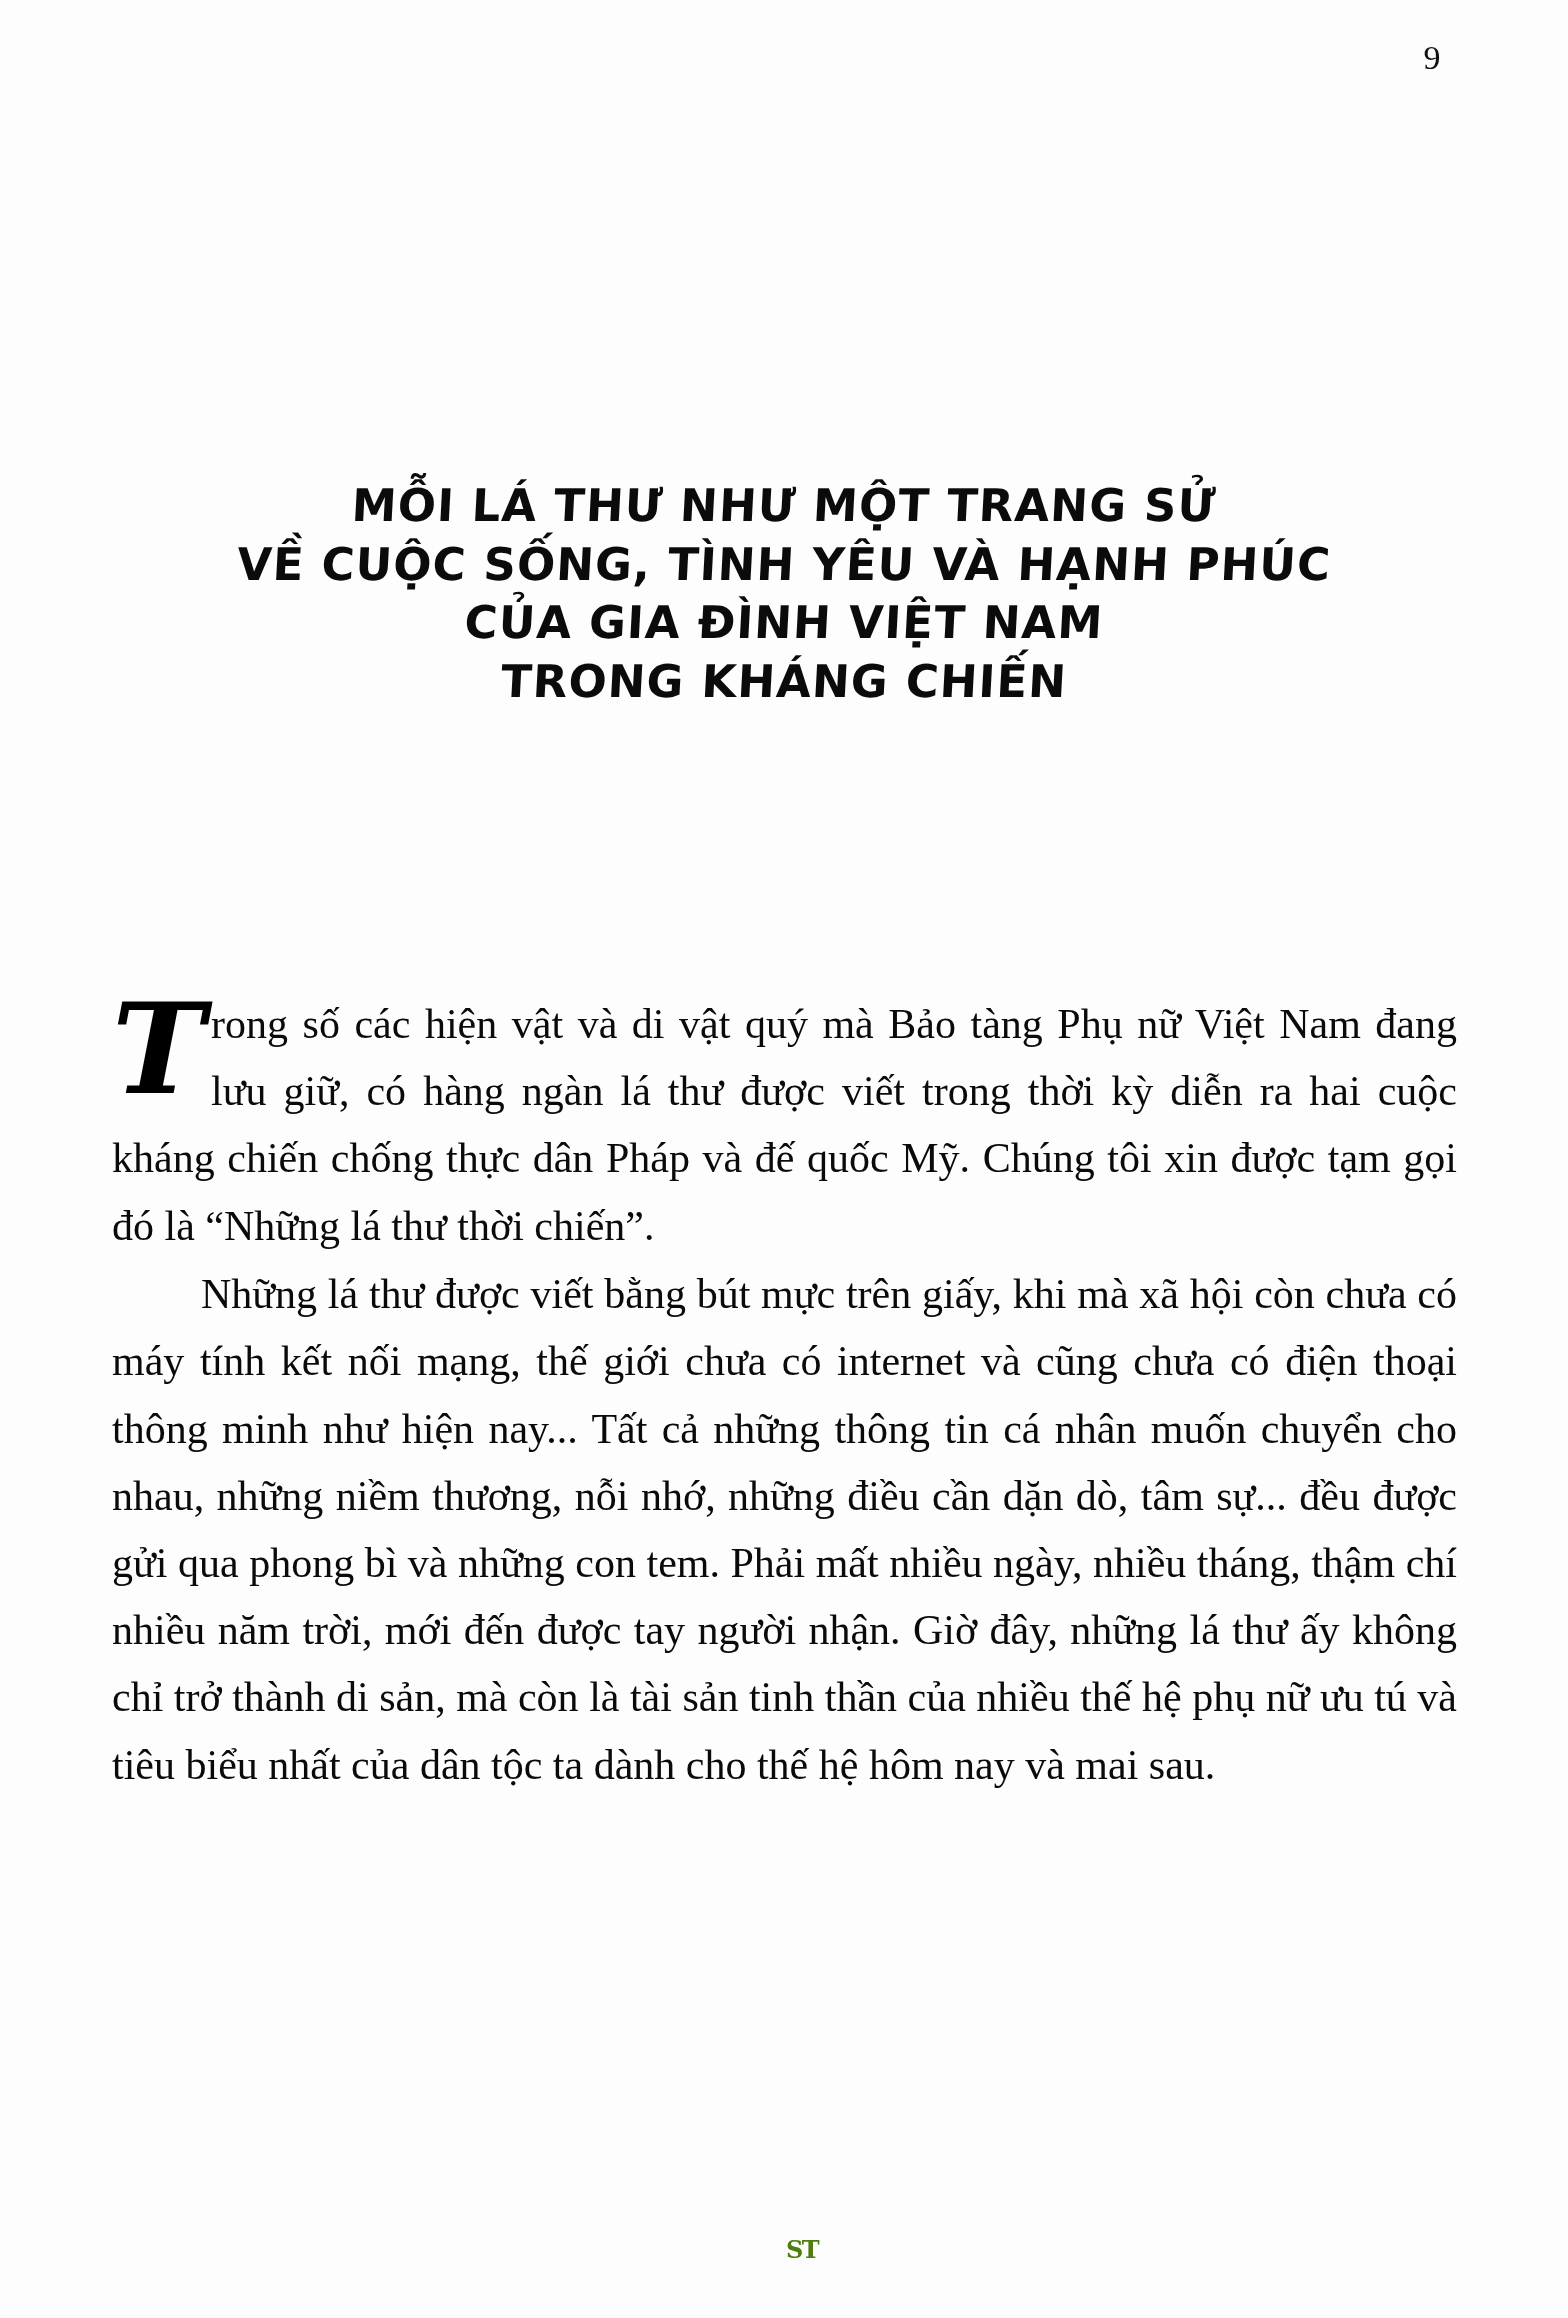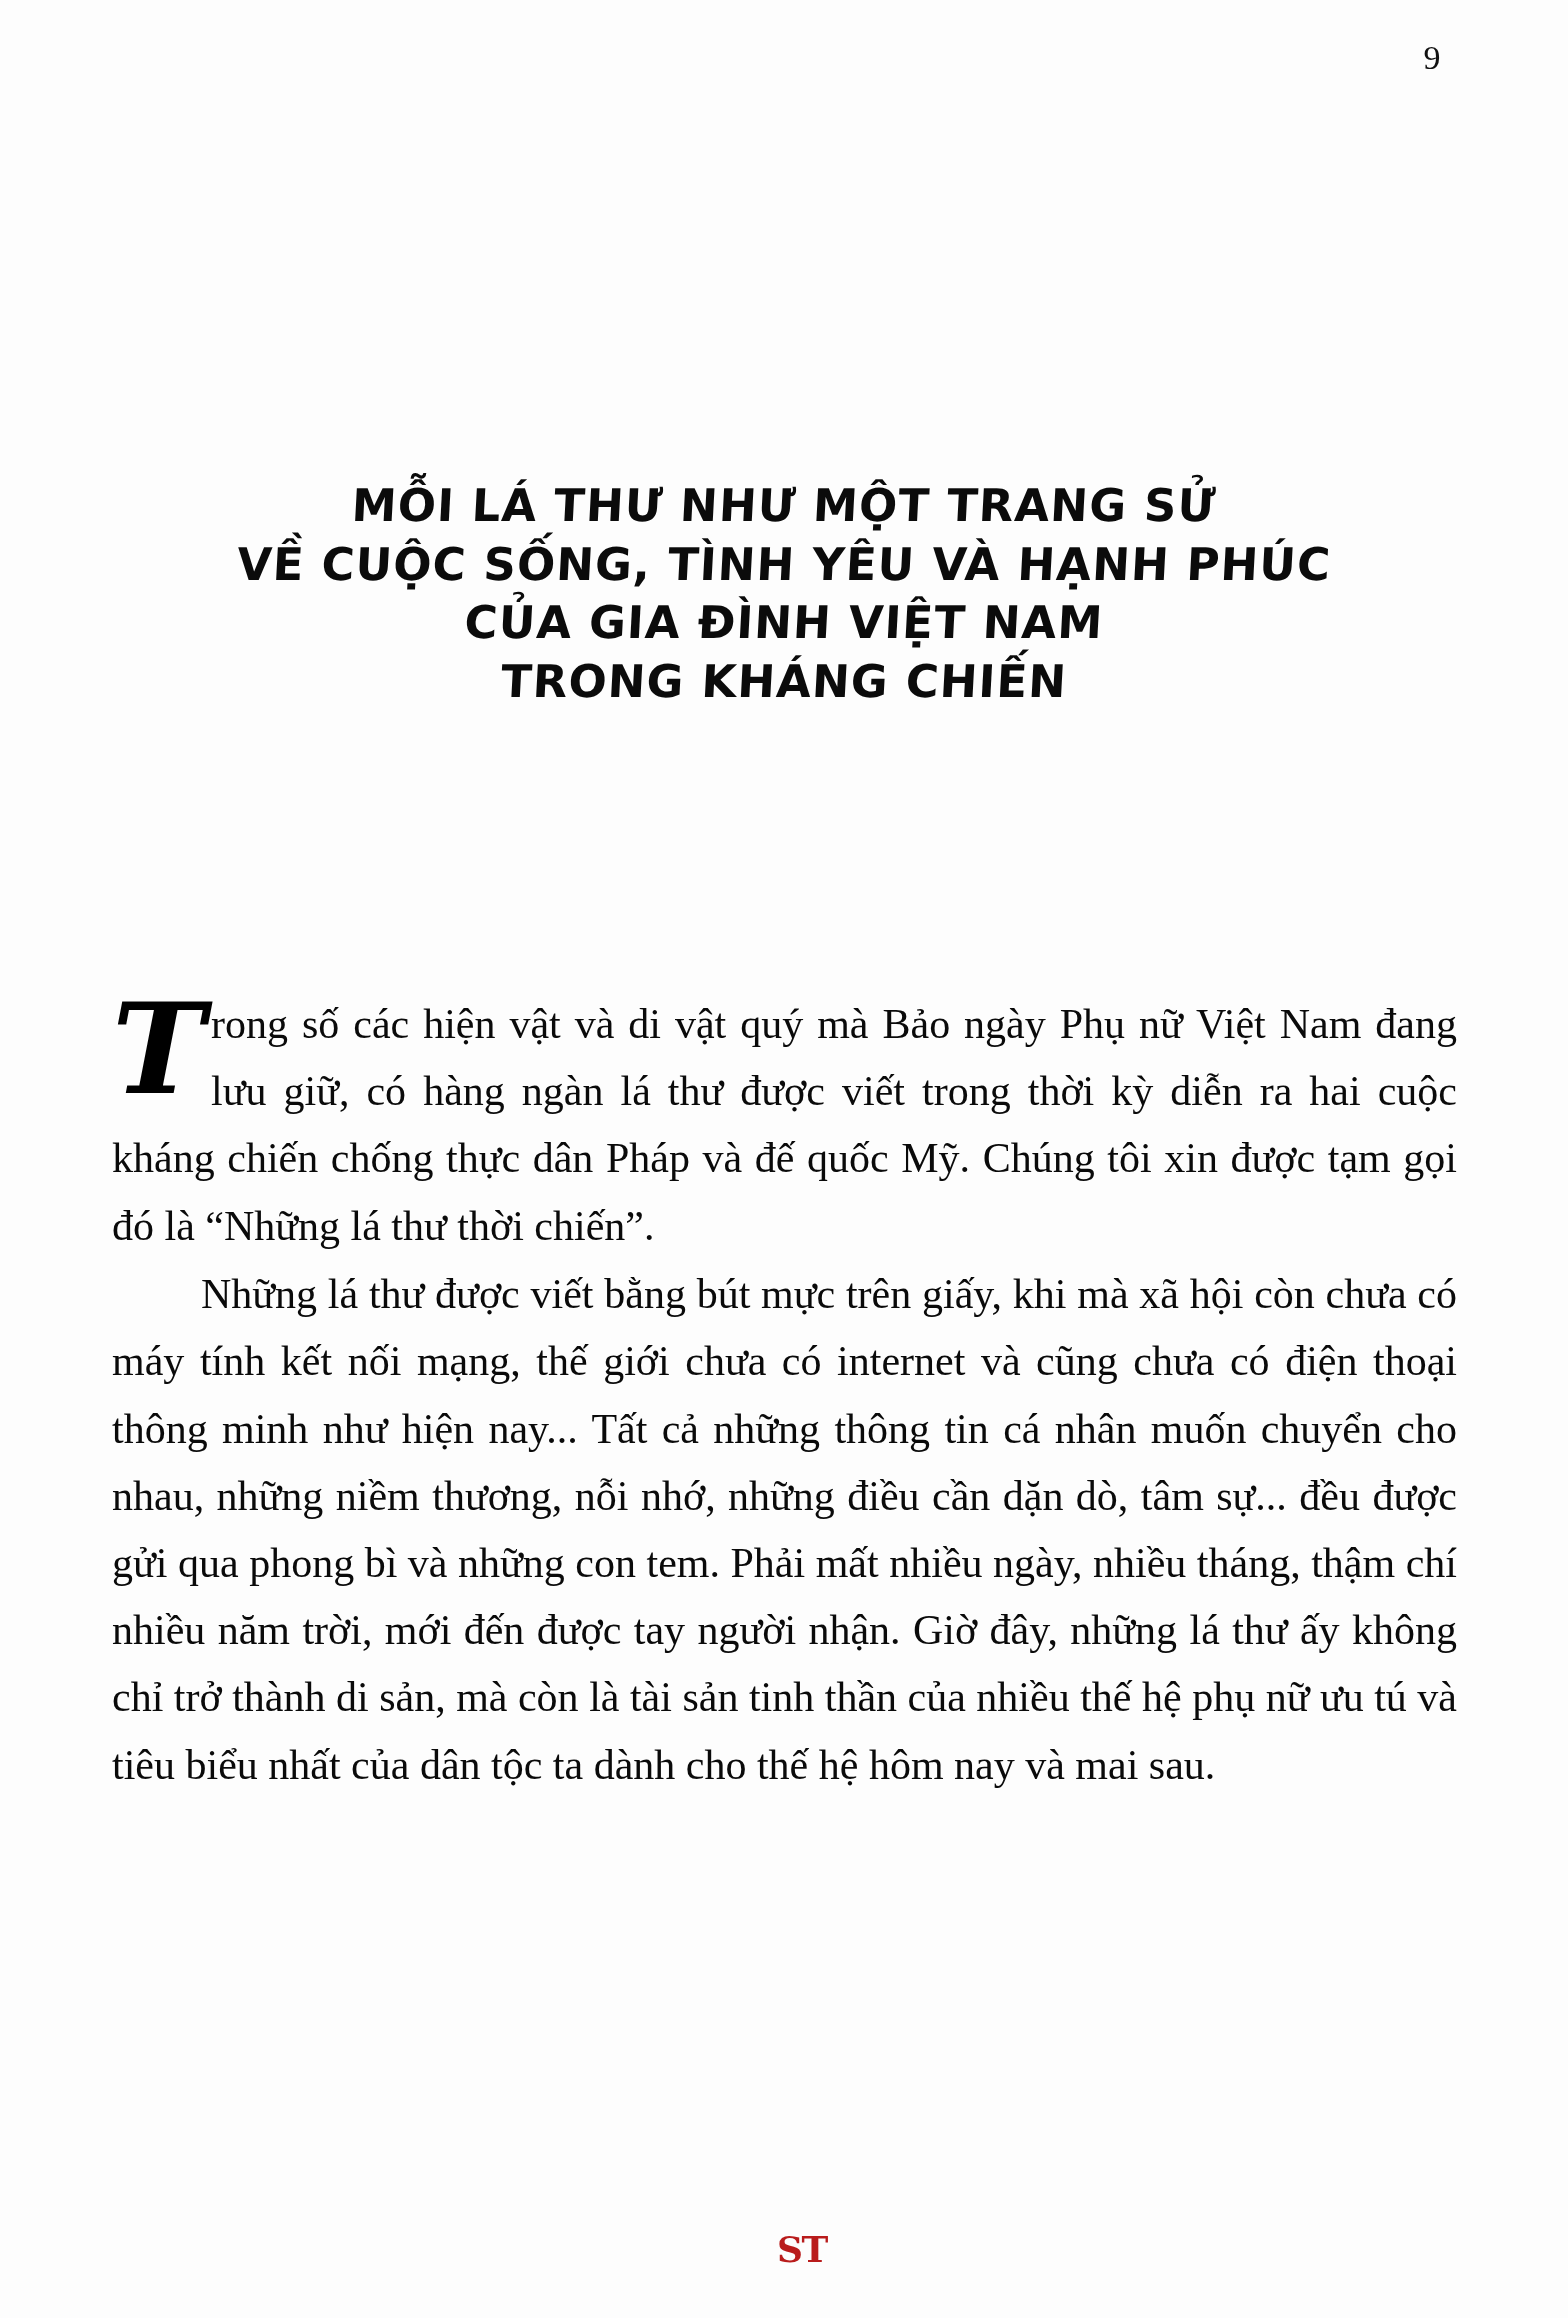--- a/index.html
+++ b/index.html
@@ -93,43 +93,43 @@
     transform: translateX(-50%);
     width: 58px;
     height: 54px;
     display: flex;
     align-items: center;
     justify-content: center;
   }
   .footer-mark .mk {
     font-family: "DejaVu Serif", serif;
     font-weight: 700;
-    font-size: 36px;
-    color: #b91c1c;
+    font-size: 24px;
+    color: #4d7c0f;
     letter-spacing: -1.5px;
     margin-left: 36px;
   }
 </style>
 </head>
 <body>
 
 <div class="page">
 
   <div class="page-number">9</div>
 
   <div class="title-block">
     <div class="title-line">MỖI LÁ THƯ NHƯ MỘT TRANG SỬ</div>
     <div class="title-line">VỀ CUỘC SỐNG, TÌNH YÊU VÀ HẠNH PHÚC</div>
     <div class="title-line">CỦA GIA ĐÌNH VIỆT NAM</div>
     <div class="title-line">TRONG KHÁNG CHIẾN</div>
   </div>
 
   <div class="body-text">
     <p class="para first">
-      <span class="dropcap">T</span><span>rong số các hiện vật và di vật quý mà Bảo ngày Phụ nữ Việt Nam đang lưu giữ, có hàng ngàn lá thư được viết trong thời kỳ diễn ra hai cuộc kháng chiến chống thực dân Pháp và đế quốc Mỹ. Chúng tôi xin được tạm gọi đó là “Những lá thư thời chiến”.</span>
+      <span class="dropcap">T</span><span>rong số các hiện vật và di vật quý mà Bảo tàng Phụ nữ Việt Nam đang lưu giữ, có hàng ngàn lá thư được viết trong thời kỳ diễn ra hai cuộc kháng chiến chống thực dân Pháp và đế quốc Mỹ. Chúng tôi xin được tạm gọi đó là “Những lá thư thời chiến”.</span>
     </p>
     <p class="para"><span>Những lá thư được viết bằng bút mực trên giấy, khi mà xã hội còn chưa có máy tính kết nối mạng, thế giới chưa có internet và cũng chưa có điện thoại thông minh như hiện nay... Tất cả những thông tin cá nhân muốn chuyển cho nhau, những niềm thương, nỗi nhớ, những điều cần dặn dò, tâm sự... đều được gửi qua phong bì và những con tem. Phải mất nhiều ngày, nhiều tháng, thậm chí nhiều năm trời, mới đến được tay người nhận. Giờ đây, những lá thư ấy không chỉ trở thành di sản, mà còn là tài sản tinh thần của nhiều thế hệ phụ nữ ưu tú và tiêu biểu nhất của dân tộc ta dành cho thế hệ hôm nay và mai sau.</span></p>
   </div>
 
   <div class="footer-mark">
     <span class="mk">ST</span>
   </div>
 
 </div>
 

